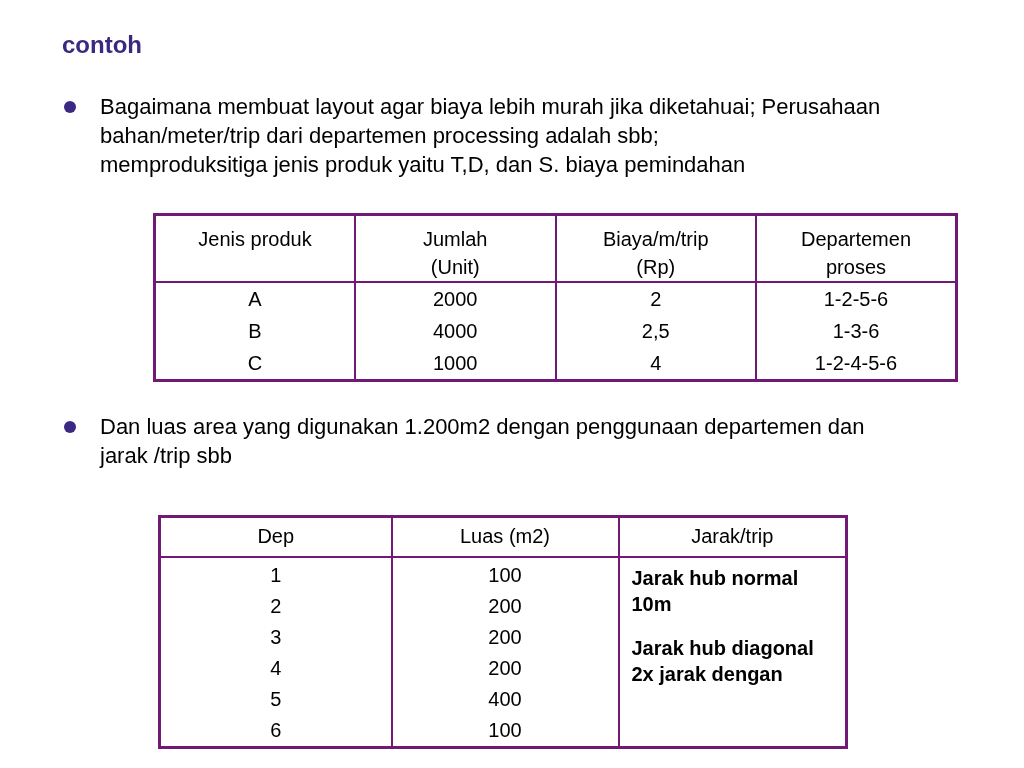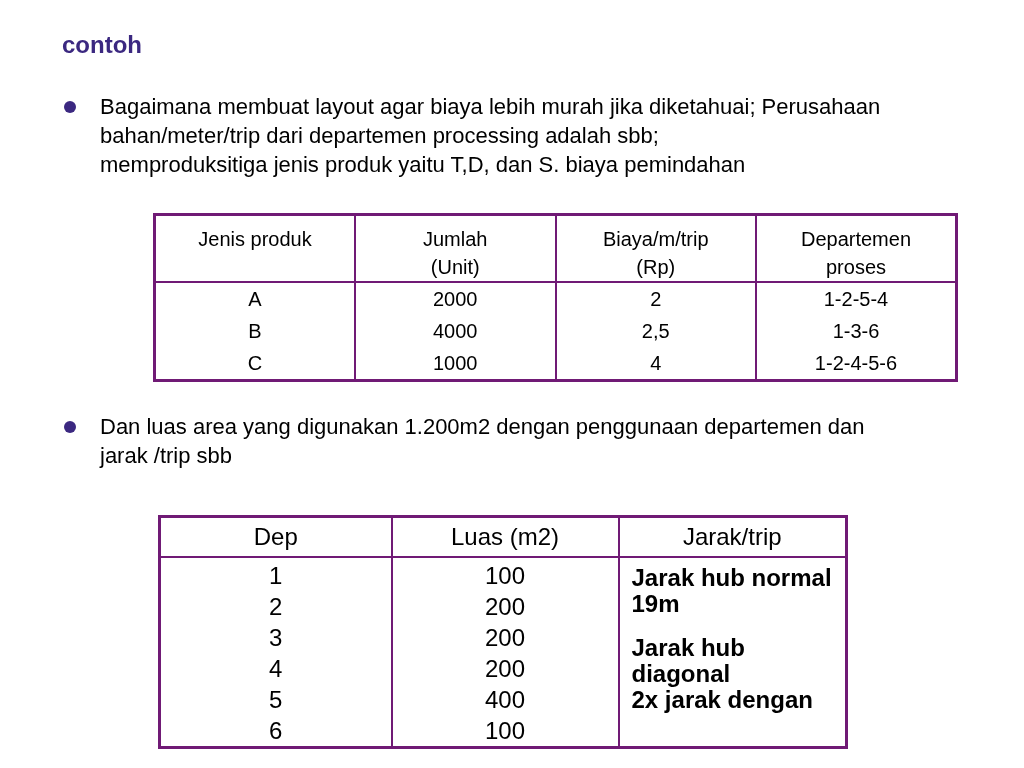--- a/index.html
+++ b/index.html
@@ -23,21 +23,21 @@
 
   table { border-collapse:collapse; table-layout:fixed; position:absolute; background:#fff; }
   table, th, td { border:2px solid #701a75; }
   table { border-width:3px; }
 
   .t1 { left:153px; top:213px; width:805px; font-size:20px; }
   .t1 th { font-weight:normal; vertical-align:top; text-align:center; padding-top:9px; height:67px; line-height:28px; }
   .t1 td { vertical-align:top; text-align:center; height:96px; padding-top:0; }
   .t1 .line { line-height:32px; }
 
-  .t2 { left:158px; top:515px; width:687px; font-size:24px; }
+  .t2 { left:158px; top:515px; width:687px; font-size:20px; }
   .t2 th { font-weight:normal; text-align:center; vertical-align:middle; height:40px; }
   .t2 td { vertical-align:top; height:188px; }
   .t2 .line { line-height:31px; text-align:center; }
   .t2 .numcol { padding-top:2px; }
   .notecell { padding:7px 8px 0 12px;font-weight:bold; }
   .notecell .nline { line-height:26px; text-align:left; }
   .notecell .pgap { margin-top:18px; }
 </style>
 </head>
 <body>
@@ -92,21 +92,21 @@
           <div class="line">2000</div>
           <div class="line">4000</div>
           <div class="line">1000</div>
         </td>
         <td>
           <div class="line">2</div>
           <div class="line">2,5</div>
           <div class="line">4</div>
         </td>
         <td>
-          <div class="line">1-2-5-4</div>
+          <div class="line">1-2-5-6</div>
           <div class="line">1-3-6</div>
           <div class="line">1-2-4-5-6</div>
         </td>
       </tr>
     </tbody>
   </table>
 
   <div class="bullet bullet-2">
     <span class="dot"></span>
     <div class="btext">
@@ -141,21 +141,21 @@
         <td class="numcol">
           <div class="line">100</div>
           <div class="line">200</div>
           <div class="line">200</div>
           <div class="line">200</div>
           <div class="line">400</div>
           <div class="line">100</div>
         </td>
         <td class="notecell">
           <div class="nline">Jarak hub normal</div>
-          <div class="nline">19m</div>
+          <div class="nline">10m</div>
           <div class="nline pgap">Jarak hub diagonal</div>
           <div class="nline">2x jarak dengan</div>
         </td>
       </tr>
     </tbody>
   </table>
 
 </div>
 
 </body></html>

